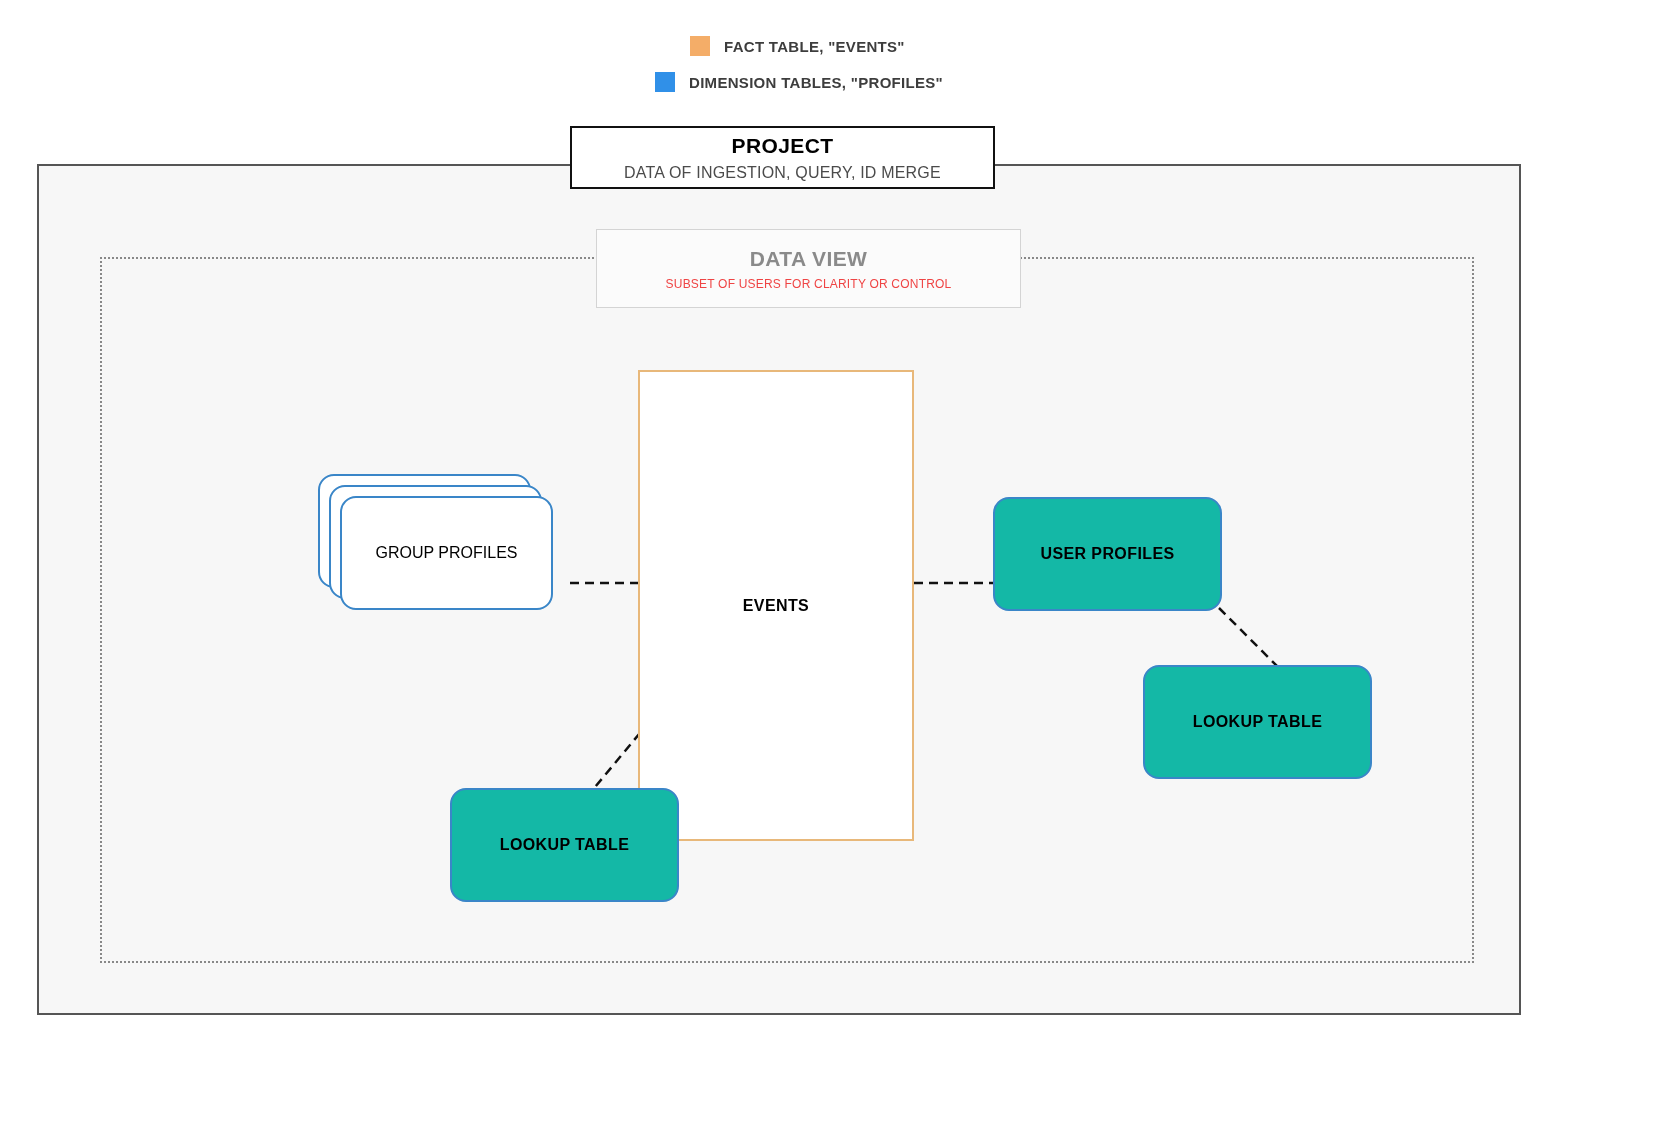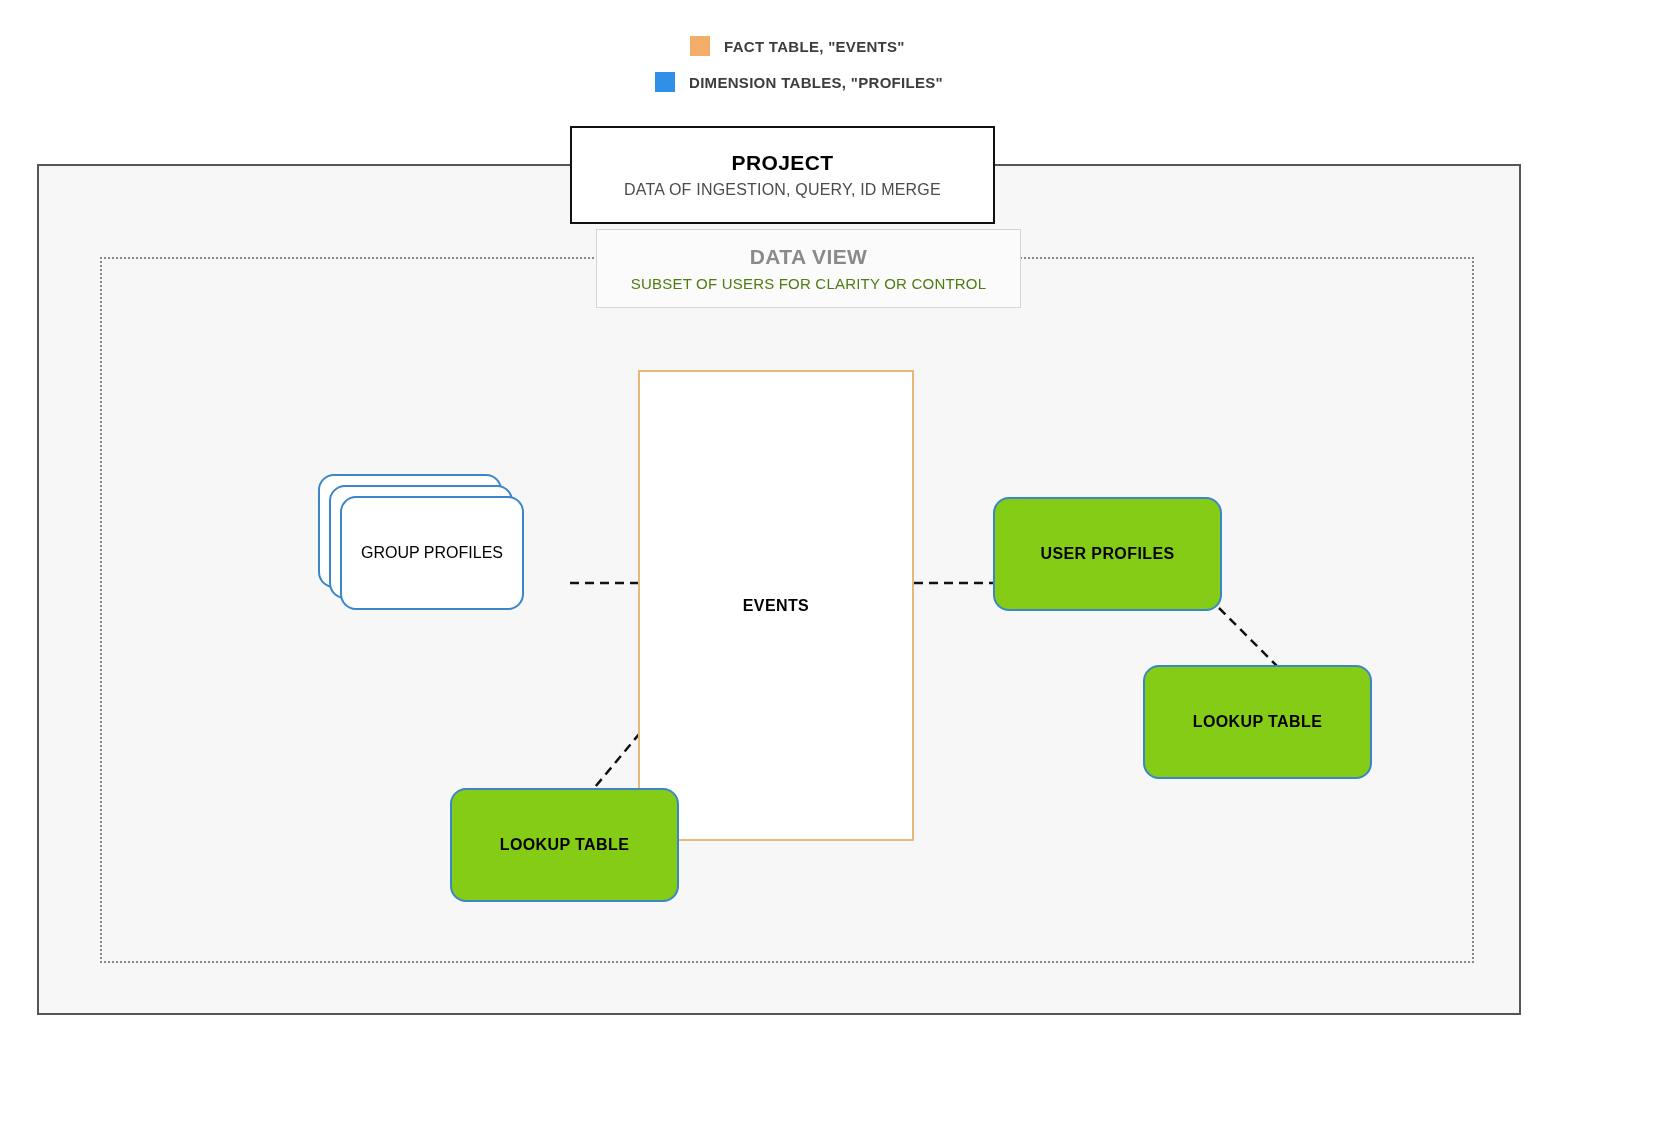--- a/index.html
+++ b/index.html
@@ -51,21 +51,21 @@
     background: #f7f7f7;
     box-sizing: border-box;
   }
 
   
   #project-box {
     position: absolute;
     left: 570px;
     top: 126px;
     width: 425px;
-    height: 98px;
+    height: 63px;
     border: 2px solid #111111;
     background: #ffffff;
     box-sizing: border-box;
     display: flex;
     flex-direction: column;
     align-items: center;
     justify-content: center;
     gap: 6px;
   }
   #project-box .box-title {
@@ -108,22 +108,22 @@
     justify-content: center;
     gap: 6px;
   }
   #dataview-box .box-title {
     font-size: 21px;
     font-weight: bold;
     color: #8a8a8a;
     letter-spacing: 0.4px;
   }
   #dataview-box .box-sub {
-    font-size: 15px;
-    color: #4d7c0f;
+    font-size: 12px;
+    color: #ef4444;
     letter-spacing: 0.2px;
   }
 
   
   #events-box {
     position: absolute;
     left: 638px;
     top: 370px;
     width: 276px;
     height: 471px;
@@ -139,21 +139,21 @@
     font-weight: bold;
     color: #000000;
     letter-spacing: 0.4px;
   }
 
   
   .dim-node {
     position: absolute;
     border: 2px solid #3a86c8;
     border-radius: 16px;
-    background: #84cc16;
+    background: #14b8a6;
     box-sizing: border-box;
     display: flex;
     align-items: center;
     justify-content: center;
   }
   .dim-node .node-label {
     font-size: 16px;
     font-weight: bold;
     color: #000000;
     letter-spacing: 0.4px;
@@ -166,21 +166,21 @@
     top: 474px;
     width: 252px;
     height: 136px;
   }
   .stack-card {
     position: absolute;
     border: 2px solid #3a86c8;
     border-radius: 16px;
     background: #ffffff;
     box-sizing: border-box;
-    width: 184px;
+    width: 213px;
     height: 114px;
   }
   #stack-card-3 { left: 0px;  top: 0px;  }
   #stack-card-2 { left: 11px; top: 11px; }
   #stack-card-1 {
     left: 22px; top: 22px;
     display: flex;
     align-items: center;
     justify-content: center;
   }

